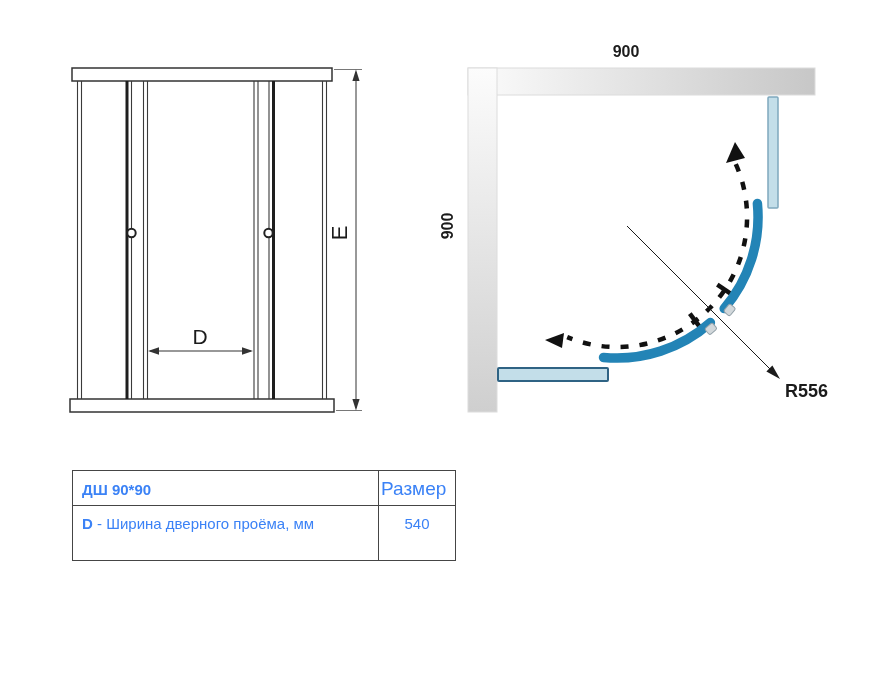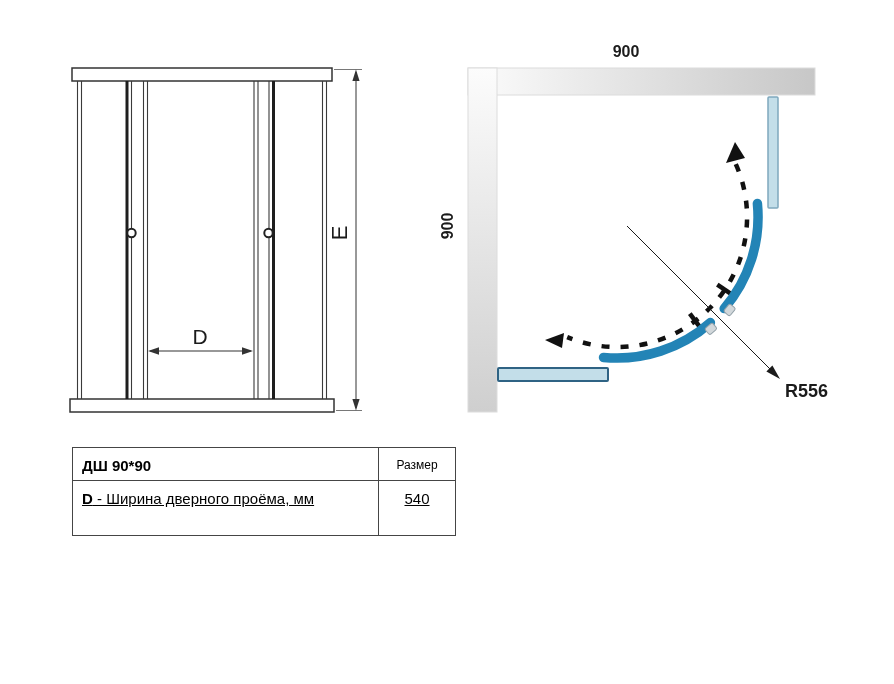--- a/index.html
+++ b/index.html
@@ -7,39 +7,39 @@
     position:relative;width:894px;height:684px;background:#ffffff;
     font-family:"Liberation Sans",sans-serif;overflow:hidden;
   }
   .diagram-svg{position:absolute;left:0;top:0;}
   svg text{fill:#1b1b1b;}
   .dim-label{font-size:21px;font-weight:400;}
   .wall-label{font-size:16px;font-weight:700;}
   .radius-label{font-size:18px;font-weight:700;}
 
   table.spec{
-    position:absolute;left:72px;top:447px;width:383px;
-    border-collapse:collapse;color:#000000;table-layout:fixed;
+    position:absolute;left:72px;top:470px;width:383px;
+    border-collapse:collapse;color:#3b82f6;table-layout:fixed;
   }
   table.spec th,table.spec td{
     border:1.5px solid #454545;
     vertical-align:top;
     font-size:15px;
   }
   table.spec .model-header{
     text-align:left;padding:7px 6px 5px 9px;font-weight:700;font-size:15px;vertical-align:middle;
   }
   table.spec .size-header{
-    text-align:center;padding:7px 2px 5px 2px;font-weight:400;font-size:12px;vertical-align:middle;
+    text-align:left;padding:7px 2px 5px 2px;font-weight:400;font-size:19px;vertical-align:middle;
   }
   table.spec .label-cell{text-align:left;padding:9px 6px 4px 9px;font-weight:400;}
   table.spec .label-cell b{font-weight:700;}
   table.spec .value-cell{text-align:center;padding:9px 2px 4px 2px;font-weight:400;}
   table.spec tr.row-h{height:33px;}
-  table.spec tr.row-1{height:55px;text-decoration:underline;}
+  table.spec tr.row-1{height:55px;}
   table.spec tr.row-2{height:49px;}
   table.spec tr.row-3{height:47px;}
   table.spec tr.row-3 .value-cell{font-weight:700;}
 </style>
 </head>
 <body>
 
 <div class="canvas">
 
   <svg class="diagram-svg" width="894" height="684" viewBox="0 0 894 684">

